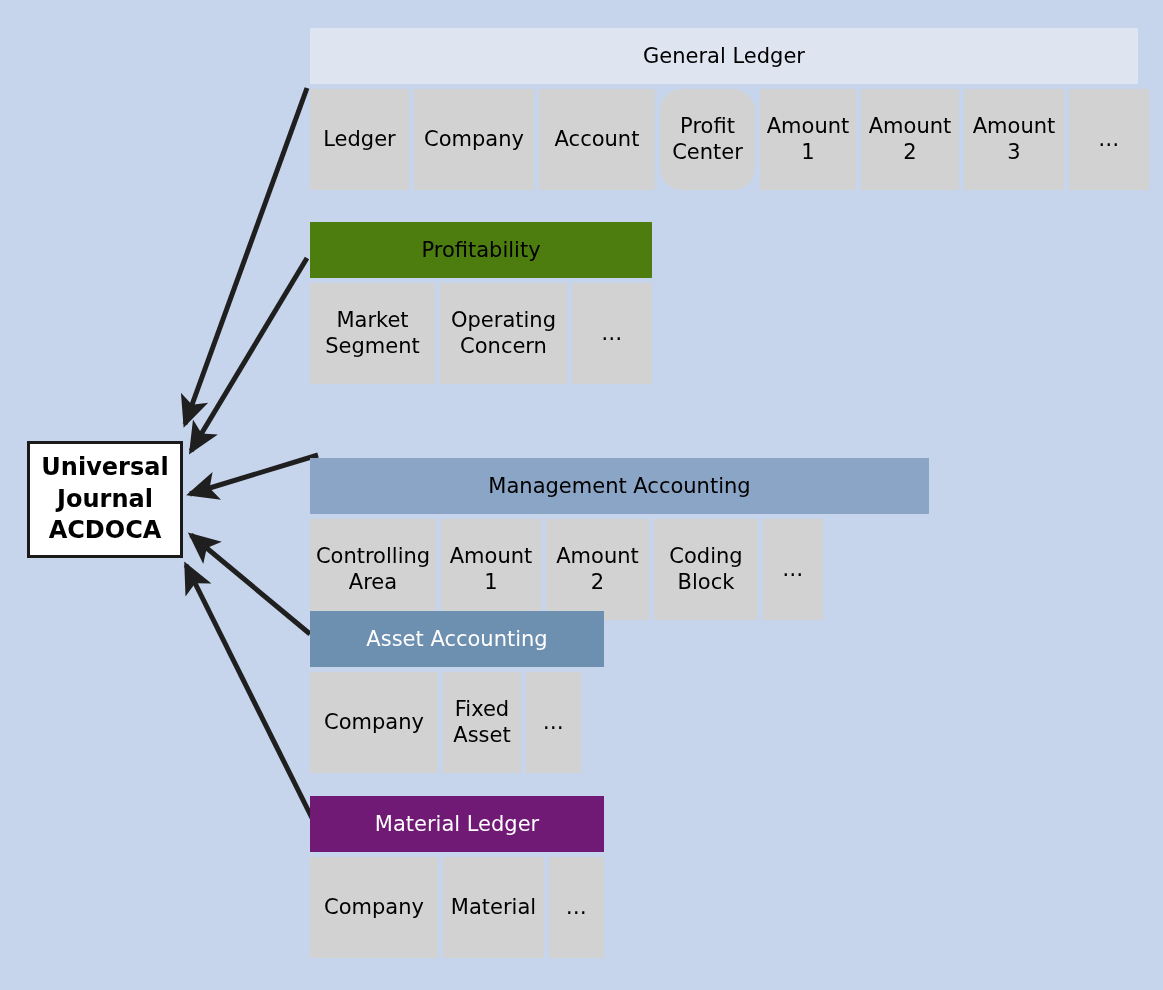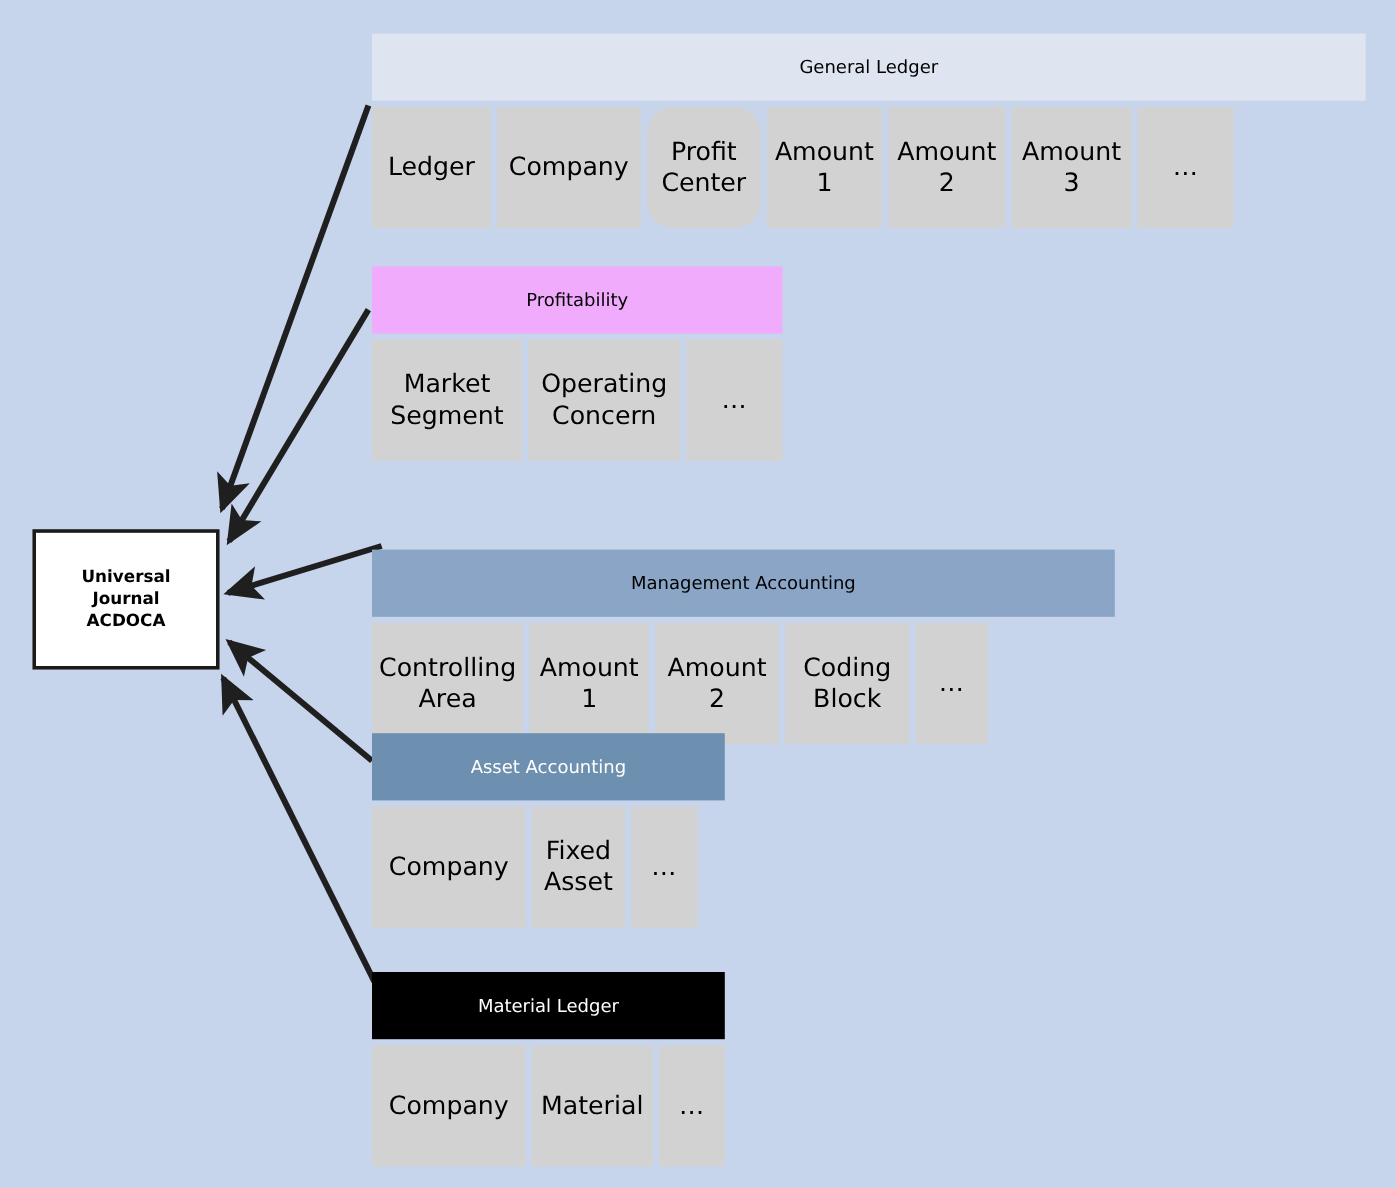--- a/index.html
+++ b/index.html
@@ -38,38 +38,38 @@
     width: 156px;
     height: 117px;
     background: #ffffff;
     border: 3px solid #1a1a1a;
     box-sizing: border-box;
     display: flex;
     flex-direction: column;
     align-items: center;
     justify-content: center;
     font-weight: bold;
-    font-size: 14px;
+    font-size: 24px;
     line-height: 1.33;
     color: #000000;
     text-align: center;
   }
 
   
   .module {
     position: absolute;
     box-sizing: border-box;
     padding: 3px;
   }
   .module-header {
     height: 56px;
     display: flex;
     align-items: center;
     justify-content: center;
-    font-size: 15px;
+    font-size: 21px;
     color: #000000;
     box-sizing: border-box;
     text-align: center;
   }
   .module-row {
     display: flex;
     margin-top: 5px;
     height: 101px;
   }
   .cell {
@@ -128,30 +128,31 @@
     <span>Universal</span>
     <span>Journal</span>
     <span>ACDOCA</span>
   </div>
 
   <div class="module" id="mod-general-ledger">
     <div class="module-header" style="background: rgb(222, 228, 240); color: rgb(0, 0, 0);">General Ledger</div>
     <div class="module-row">
         <div class="cell" style="width: 99px;">Ledger</div>
         <div class="cell" style="width: 120px;">Company</div>
+        <div class="cell" style="width: 116px;">Account</div>
         <div class="cell" style="width: 95px; border-radius: 22px;">Profit<br>Center</div>
         <div class="cell" style="width: 96px;">Amount<br>1</div>
         <div class="cell" style="width: 98px;">Amount<br>2</div>
         <div class="cell" style="width: 100px;">Amount<br>3</div>
         <div class="cell ellipsis" style="width: 80px;">…</div>
       </div>
   </div>
 
   <div class="module" id="mod-profitability">
-    <div class="module-header" style="background: #f0abfc; color: rgb(0, 0, 0);">Profitability</div>
+    <div class="module-header" style="background: #4d7c0f; color: rgb(0, 0, 0);">Profitability</div>
     <div class="module-row">
         <div class="cell" style="width: 125px;">Market<br>Segment</div>
         <div class="cell" style="width: 127px;">Operating<br>Concern</div>
         <div class="cell ellipsis" style="width: 80px;">…</div>
       </div>
   </div>
 
   <div class="module" id="mod-management-accounting">
     <div class="module-header" style="background: rgb(139, 165, 198); color: #000000; margin-top: 44px;">Management Accounting</div>
     <div class="module-row">
@@ -166,21 +167,21 @@
   <div class="module" id="mod-asset-accounting">
     <div class="module-header" style="background: rgb(110, 144, 176); color: rgb(255, 255, 255);">Asset Accounting</div>
     <div class="module-row">
         <div class="cell" style="width: 128px;">Company</div>
         <div class="cell" style="width: 78px;">Fixed<br>Asset</div>
         <div class="cell ellipsis" style="width: 55px;">…</div>
       </div>
   </div>
 
   <div class="module" id="mod-material-ledger">
-    <div class="module-header" style="background: #000000; color: rgb(255, 255, 255); margin-top: 14px;">Material Ledger</div>
+    <div class="module-header" style="background: #701a75; color: rgb(255, 255, 255);">Material Ledger</div>
     <div class="module-row">
         <div class="cell" style="width: 128px;">Company</div>
         <div class="cell" style="width: 101px;">Material</div>
         <div class="cell ellipsis" style="width: 55px;">…</div>
       </div>
   </div>
 
 </div>
 
 </body></html>

